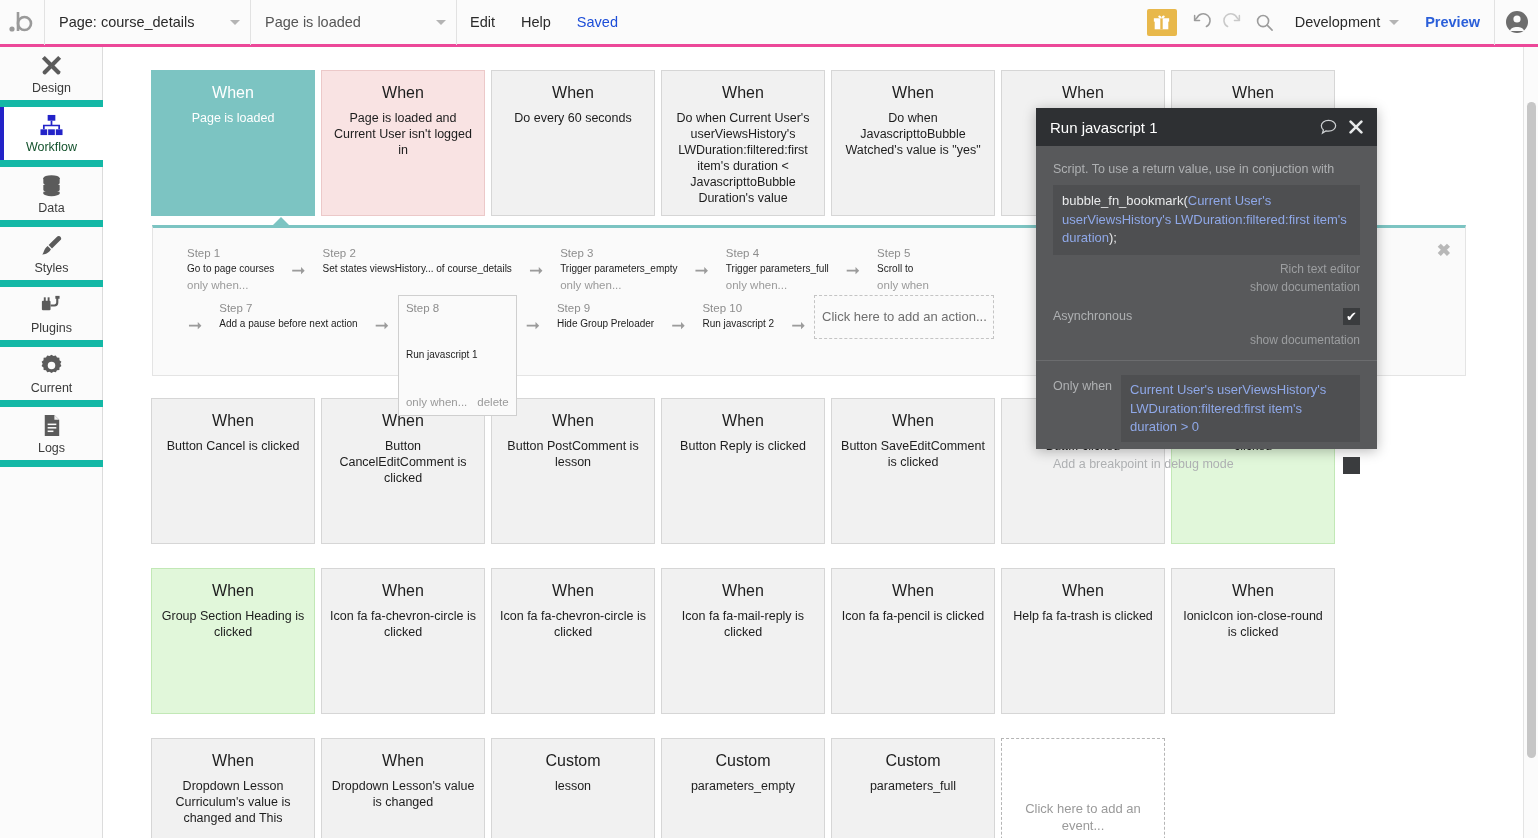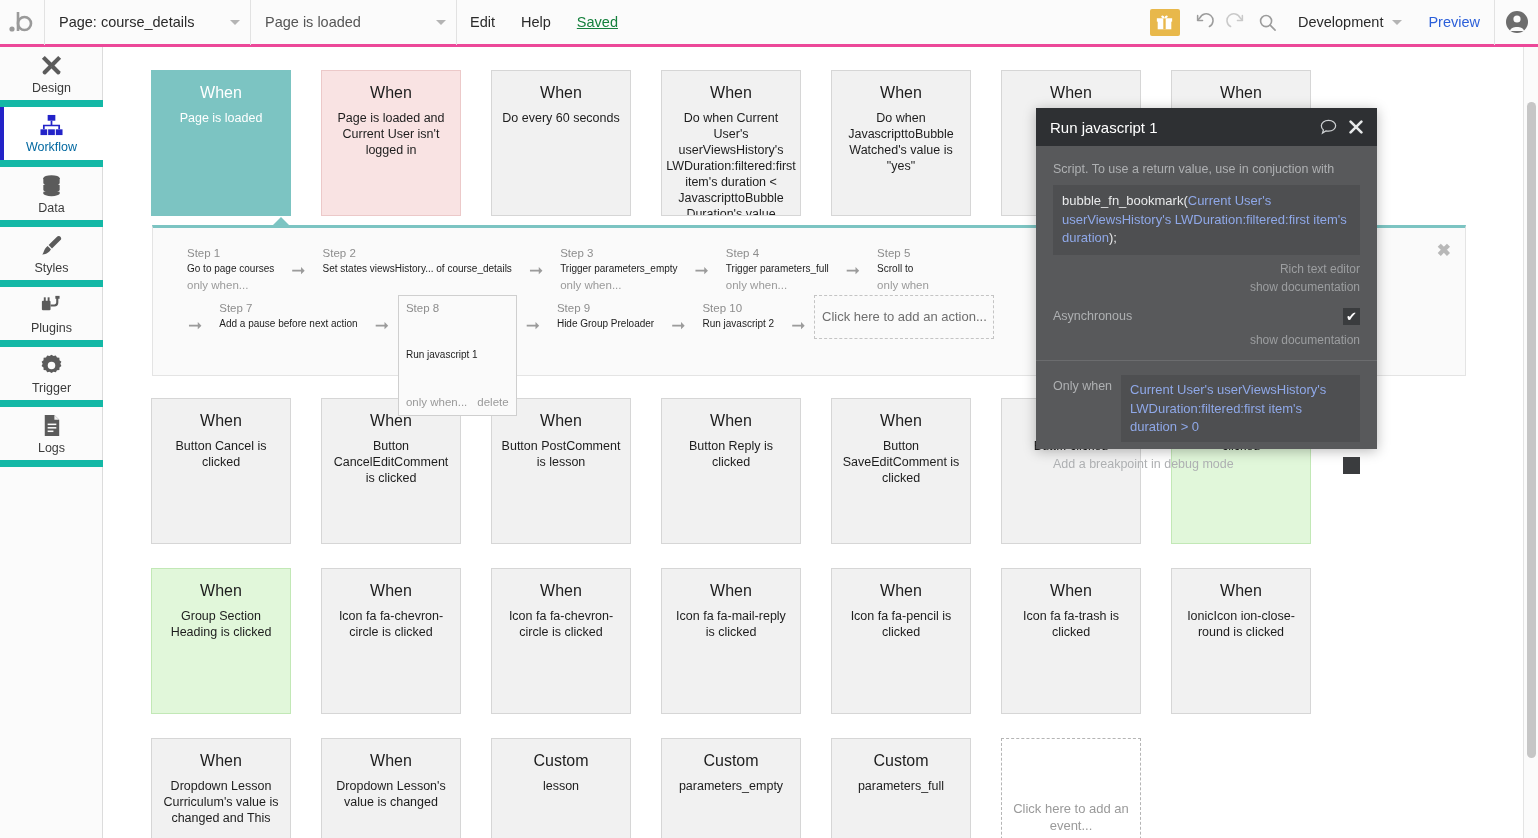--- a/index.html
+++ b/index.html
@@ -33,76 +33,76 @@
     width: 0; height: 0; margin-left: auto;
     border-left: 5px solid transparent; border-right: 5px solid transparent;
     border-top: 5px solid #b4b4b4;
   }
   .sel-page { width: 205px; }
   .sel-event { width: 205px; }
   .tb-btn {
     height: 46px; display:flex; align-items:center; padding: 0 13px;
     font-size: 14.5px; color: #2a2a2a; cursor: pointer;
   }
-  .tb-btn.saved { color: #15803d; text-decoration: underline; }
+  .tb-btn.saved { color: #1d4ed8; }
   .tb-spacer { flex: 1; }
   .gift-btn {
     width: 30px; height: 27px; background: #e8b84b; border-radius: 2px;
     display:flex; align-items:center; justify-content:center; margin-right: 8px;
     cursor:pointer;
   }
   .icon-btn {
     width: 32px; height: 30px; display:flex; align-items:center; justify-content:center;
     color: #9c9c9c; cursor: pointer;
   }
   .env-select {
     display:flex; align-items:center; gap: 9px; padding: 0 12px 0 14px;
     font-size: 14.5px; color: #2a2a2a; cursor:pointer;
   }
-  .preview-btn { font-size: 14.5px; color: #2b5fd9; padding: 0 14px; cursor:pointer; }
+  .preview-btn { font-size: 14.5px; color: #2b5fd9; padding: 0 14px; cursor:pointer;font-weight:bold; }
   .avatar-btn {
     width: 44px; height:46px; display:flex; align-items:center; justify-content:center;
     border-left: 1px solid #e2e2e2; color:#6d6d6d; cursor:pointer;
   }
 
   
   .rail {
     position: absolute; left: 0; top: 47px; width: 103px; height: 791px;
     background: #fbfbfb; border-right: 1px solid #dcdcdc;
   }
   .rail-item {
     position: relative; width: 103px; height: 60px;
     display:flex; flex-direction: column; align-items:center; justify-content:center;
     border-bottom: 7px solid #14b8a6; cursor: pointer; gap: 3px;
   }
   .rail-item .ri-label { font-size: 12.5px; color: #3b3b3b; }
   .rail-item .ri-icon { color: #5b5b5b; display:flex; }
   .rail-item.active { background: #fff; }
-  .rail-item.active .ri-label { color: #0369a1; }
+  .rail-item.active .ri-label { color: #14532d; }
   .rail-item.active .ri-icon { color: #2323c8; }
   .rail-item.active::before {
     content:""; position:absolute; left:0; top:0; width:4px; height:100%;
     background: #2323c8;
   }
   .rail-expand {
     position:absolute; left: 108px; top: 432px;
     width:0; height:0;
     border-top: 6px solid transparent; border-bottom: 6px solid transparent;
     border-left: 8px solid #111; cursor: pointer;
   }
 
   
   .canvas {
     position: absolute; left: 104px; top: 47px; width: 1426px; height: 791px;
     background: #fff; overflow: hidden;
   }
 
   
   .evcard {
-    position: absolute; width: 140px; height: 146px;
+    position: absolute; width: 164px; height: 146px;
     background: #f1f1f1; border: 1px solid #d6d6d6;
     display:flex; flex-direction: column; align-items:center;
     padding: 13px 8px 0 8px; cursor: pointer;
   }
   .evcard .ev-kind { font-size: 16px; color: #1d1d1d; margin-bottom: 8px; line-height: 1.1; }
   .evcard .ev-desc { font-size: 12.5px; color: #1d1d1d; text-align:center; line-height: 1.28; }
   .evcard.sel {
     background: #7cc4c2; border-color: #7cc4c2;
   }
   .evcard.sel .ev-kind, .evcard.sel .ev-desc { color: #ffffff; }
@@ -338,21 +338,21 @@
       <span class="ri-label">Plugins</span>
     </div>
 
     <div class="rail-item">
       <span class="ri-icon">
         <svg width="25" height="25" viewBox="0 0 26 26">
             <path d="M13 1.8 l2.1 1.4 2.4 -0.7 1.2 2.2 2.5 0.3 0.1 2.5 2 1.5 -1.1 2.3 1.1 2.3 -2 1.5 -0.1 2.5 -2.5 0.3 -1.2 2.2 -2.4 -0.7 -2.1 1.4 -2.1 -1.4 -2.4 0.7 -1.2 -2.2 -2.5 -0.3 -0.1 -2.5 -2 -1.5 1.1 -2.3 -1.1 -2.3 2 -1.5 0.1 -2.5 2.5 -0.3 1.2 -2.2 2.4 0.7 Z" fill="#5b5b5b"></path>
             <circle cx="13" cy="13" r="3.9" fill="#fbfbfb"></circle>
           </svg>
       </span>
-      <span class="ri-label">Trigger</span>
+      <span class="ri-label">Current</span>
     </div>
 
     <div class="rail-item">
       <span class="ri-icon">
         <svg width="25" height="25" viewBox="0 0 26 26">
             <path d="M6 2 h10 l5 5 v17 H6 Z" fill="#5b5b5b"></path>
             <path d="M16 2 v5 h5 Z" fill="#efefef"></path>
             <rect x="9" y="11" width="9" height="1.6" fill="#fbfbfb"></rect>
             <rect x="9" y="14.6" width="9" height="1.6" fill="#fbfbfb"></rect>
             <rect x="9" y="18.2" width="6" height="1.6" fill="#fbfbfb"></rect>
@@ -438,21 +438,21 @@
     <div class="evcard" style="left:557px; top:521px;">
       <div class="ev-kind">When</div>
       <div class="ev-desc">Icon fa fa-mail-reply is clicked</div>
     </div>
     <div class="evcard" style="left:727px; top:521px;">
       <div class="ev-kind">When</div>
       <div class="ev-desc">Icon fa fa-pencil is clicked</div>
     </div>
     <div class="evcard" style="left:897px; top:521px;">
       <div class="ev-kind">When</div>
-      <div class="ev-desc">Icon fa fa-trash is clicked</div>
+      <div class="ev-desc">Help fa fa-trash is clicked</div>
     </div>
     <div class="evcard" style="left:1067px; top:521px;">
       <div class="ev-kind">When</div>
       <div class="ev-desc">IonicIcon ion-close-round is clicked</div>
     </div>
 
     <div class="evcard" style="left:47px; top:691px; overflow:hidden;">
       <div class="ev-kind">When</div>
       <div class="ev-desc">Dropdown Lesson Curriculum's value is changed and This</div>
     </div>

